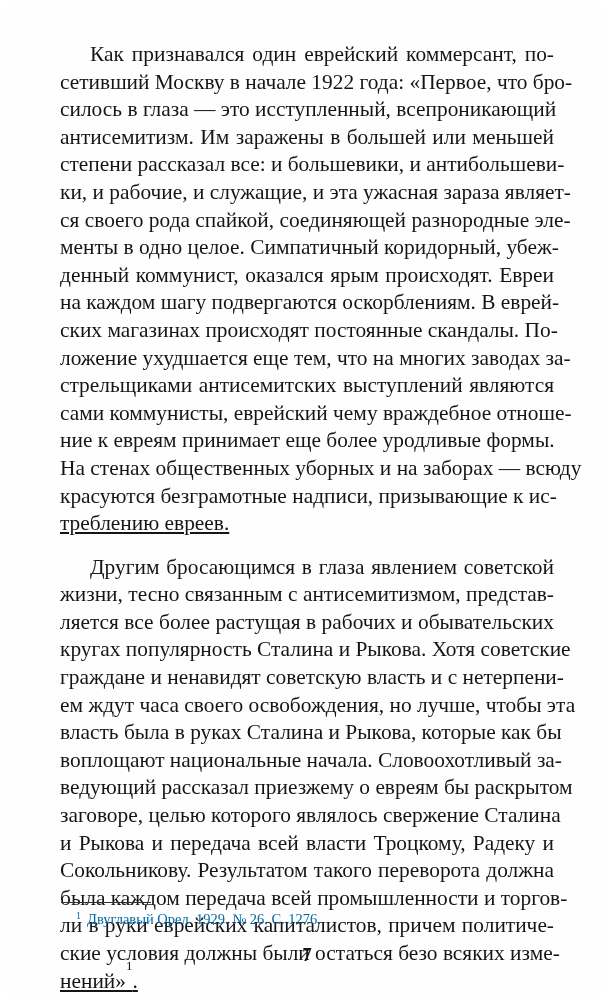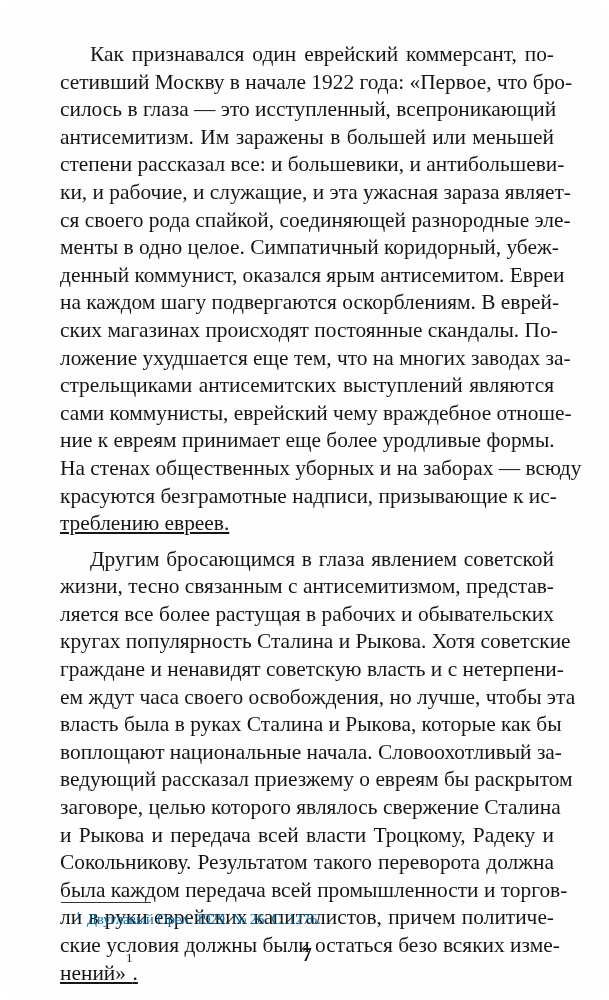--- a/index.html
+++ b/index.html
@@ -40,21 +40,21 @@
       height: 27.6px;
     }
     .line.indent {
       padding-left: 30px;
     }
     .line.last {
       text-align-last: left;
       text-decoration: underline;
     }
     .para2 {
-      margin-top: 8px;
+      margin-top: 16px;
     }
     sup.fnref {
       font-size: 13px;
       vertical-align: top;
       position: relative;
       top: -2px;
       line-height: 0;
     }
     .footnote-rule {
       position: absolute;
@@ -102,21 +102,21 @@
 
     <div class="paragraph">
       <span class="line indent">Как признавался один еврейский коммерсант, по-</span>
       <span class="line">сетивший Москву в начале 1922 года: «Первое, что бро-</span>
       <span class="line">силось в глаза — это исступленный, всепроникающий</span>
       <span class="line">антисемитизм. Им заражены в большей или меньшей</span>
       <span class="line">степени рассказал все: и большевики, и антибольшеви-</span>
       <span class="line">ки, и рабочие, и служащие, и эта ужасная зараза являет-</span>
       <span class="line">ся своего рода спайкой, соединяющей разнородные эле-</span>
       <span class="line">менты в одно целое. Симпатичный коридорный, убеж-</span>
-      <span class="line">денный коммунист, оказался ярым антисемитом. Евреи</span>
+      <span class="line">денный коммунист, оказался ярым происходят. Евреи</span>
       <span class="line">на каждом шагу подвергаются оскорблениям. В еврей-</span>
       <span class="line">ских магазинах происходят постоянные скандалы. По-</span>
       <span class="line">ложение ухудшается еще тем, что на многих заводах за-</span>
       <span class="line">стрельщиками антисемитских выступлений являются</span>
       <span class="line">сами коммунисты, еврейский чему враждебное отноше-</span>
       <span class="line">ние к евреям принимает еще более уродливые формы.</span>
       <span class="line">На стенах общественных уборных и на заборах — всюду</span>
       <span class="line">красуются безграмотные надписи, призывающие к ис-</span>
       <span class="line last">треблению евреев.</span>
     </div>

